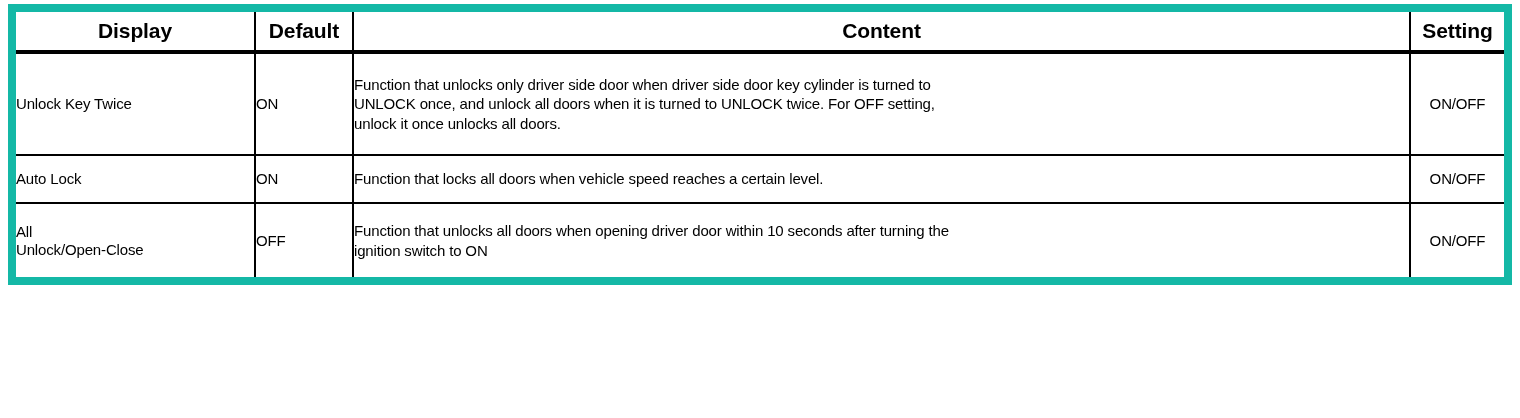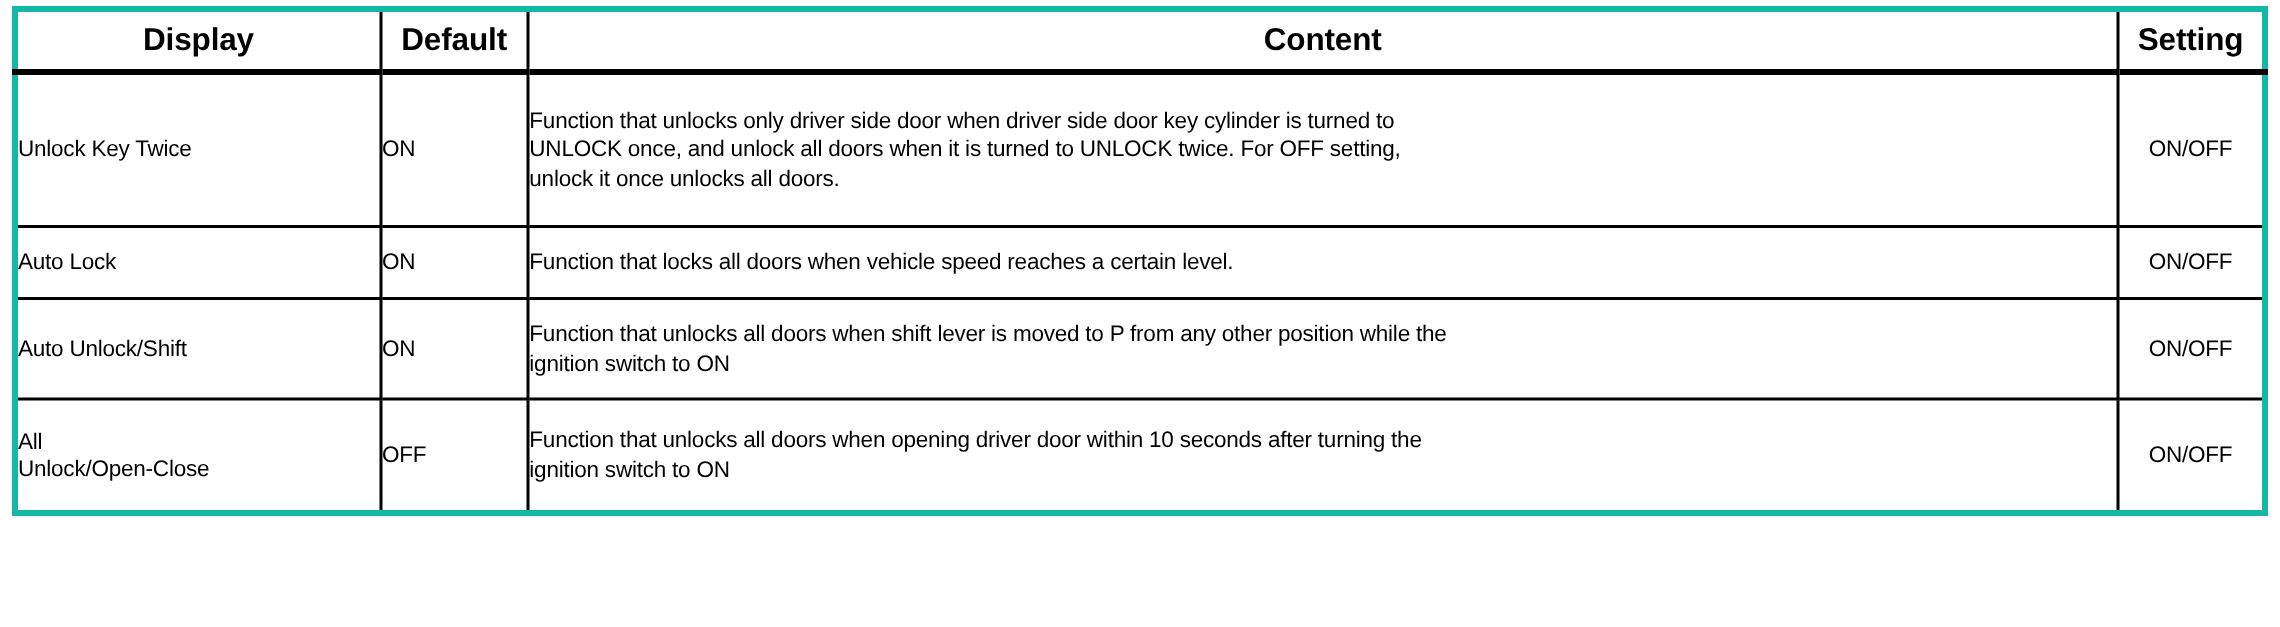--- a/index.html
+++ b/index.html
@@ -21,21 +21,21 @@
     height: 418px;
     background: #ffffff;
     box-sizing: border-box;
     padding: 4px 8px 8px 8px;
   }
 
   table.spec {
     width: 1504px;
     border-collapse: collapse;
     table-layout: fixed;
-    border: 4px solid #14b8a6;
+    border: 8px solid #14b8a6;
     background: #ffffff;
   }
 
   table.spec td, table.spec th {
     border: 2px solid #000000;
     padding: 0;
     vertical-align: middle;
     background: #ffffff;
   }
 
@@ -131,31 +131,20 @@
           <span class="line">Auto Lock</span>
         </td>
         <td class="cell default-cell">ON</td>
         <td class="cell content-cell">
           <span class="line">Function that locks all doors when vehicle speed reaches a certain level.</span>
         </td>
         <td class="cell setting-cell">ON/OFF</td>
       </tr>
 
 
-      <tr class="r3">
-        <td class="cell display-cell">
-          <span class="line">Auto Unlock/Shift</span>
-        </td>
-        <td class="cell default-cell">ON</td>
-        <td class="cell content-cell">
-          <span class="line">Function that unlocks all doors when shift lever is moved to P from any other position while the</span>
-          <span class="line">ignition switch to ON</span>
-        </td>
-        <td class="cell setting-cell">ON/OFF</td>
-      </tr>
 
       <tr class="r4">
         <td class="cell display-cell">
           <span class="line">All</span>
           <span class="line">Unlock/Open-Close</span>
         </td>
         <td class="cell default-cell">OFF</td>
         <td class="cell content-cell">
           <span class="line">Function that unlocks all doors when opening driver door within 10 seconds after turning the</span>
           <span class="line">ignition switch to ON</span>

